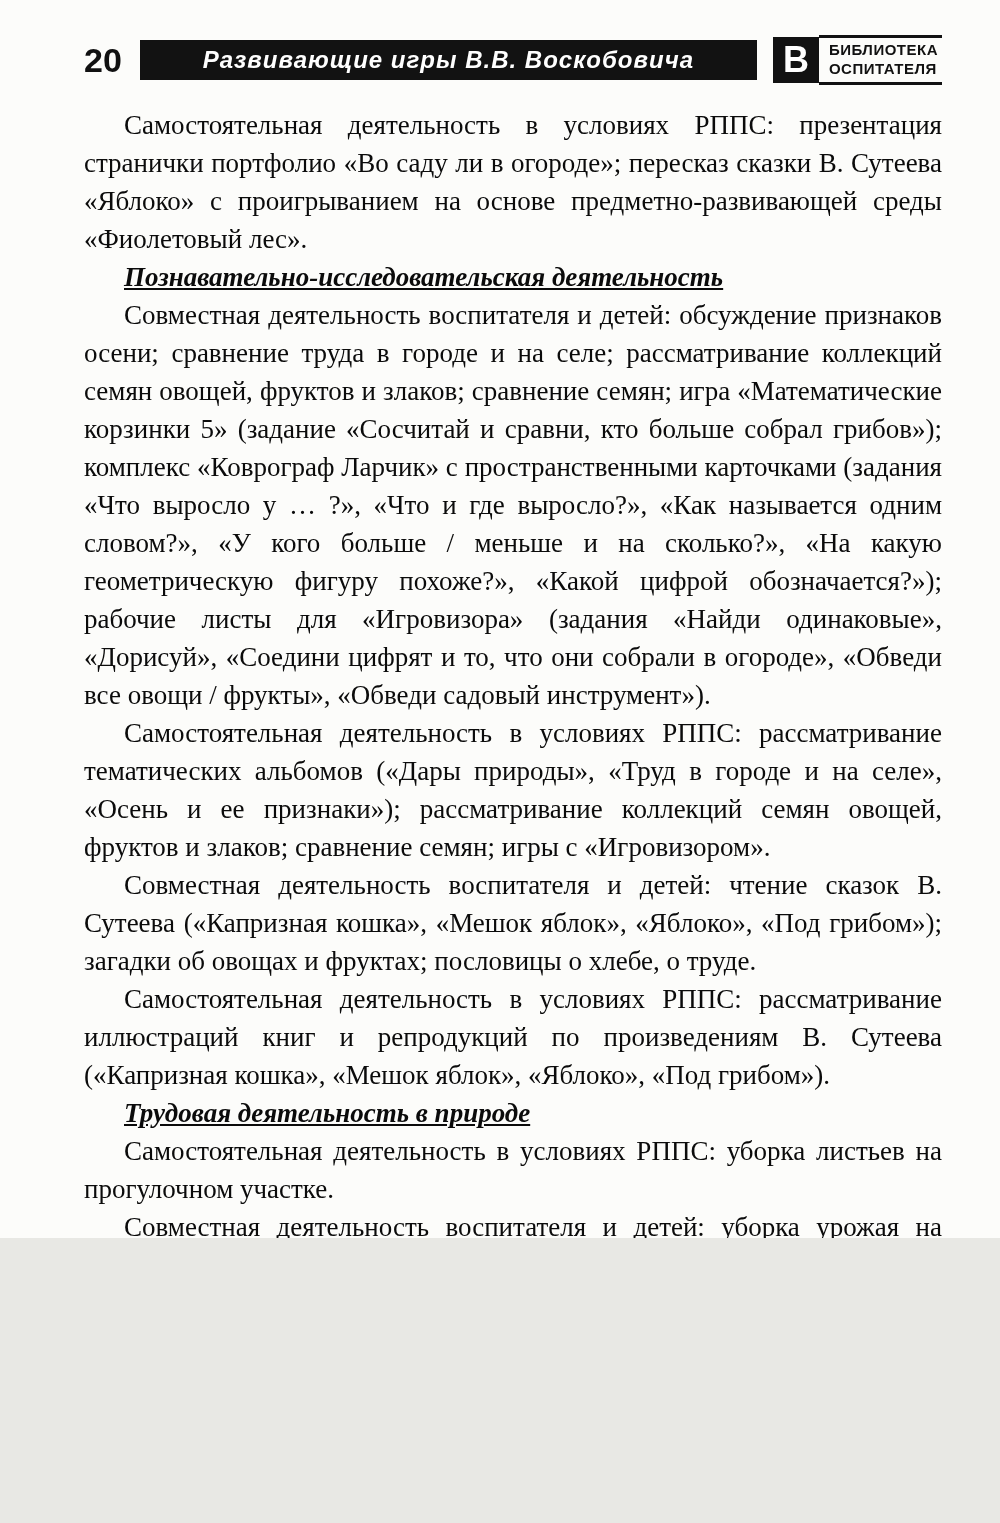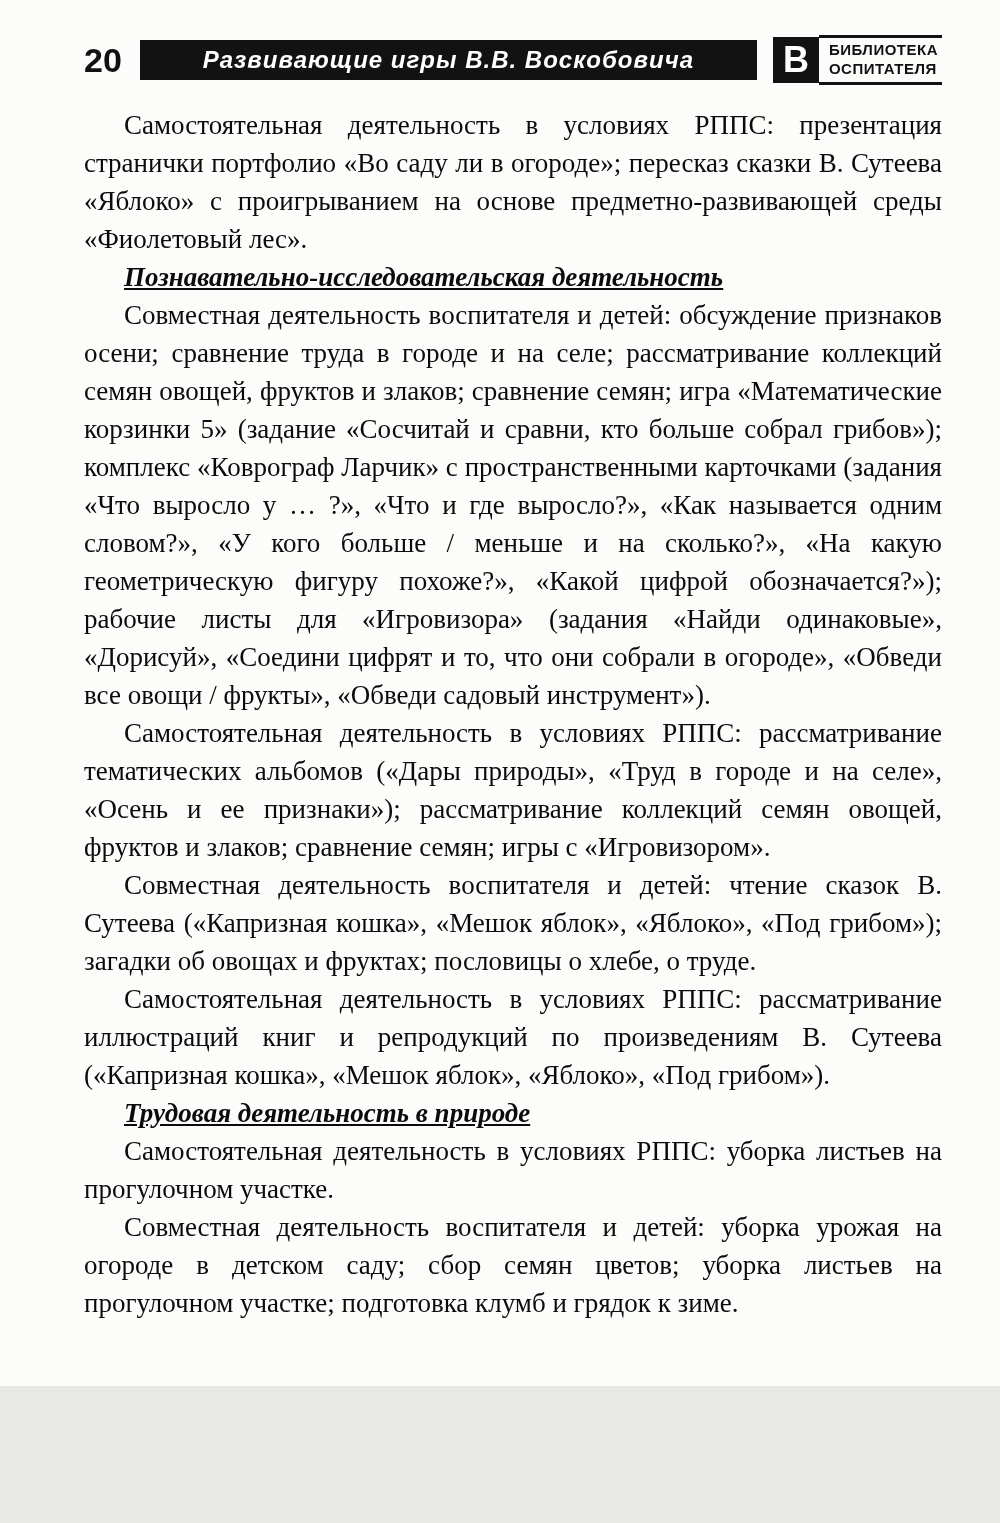--- a/index.html
+++ b/index.html
@@ -3,21 +3,21 @@
 <meta charset="utf-8">
 <style>
   html, body {
     margin: 0;
     padding: 0;
     background: #e8e8e4;
   }
   .page {
     position: relative;
     width: 1000px;
-    height: 1386px;
+    height: 1238px;
     margin: 0 auto;
     background: #fcfcfa;
     overflow: hidden;
     font-family: "Liberation Serif", serif;
     color: #0b0b0b;
     box-sizing: border-box;
     padding: 36px 58px 30px 84px;
   }
   
   .header {

